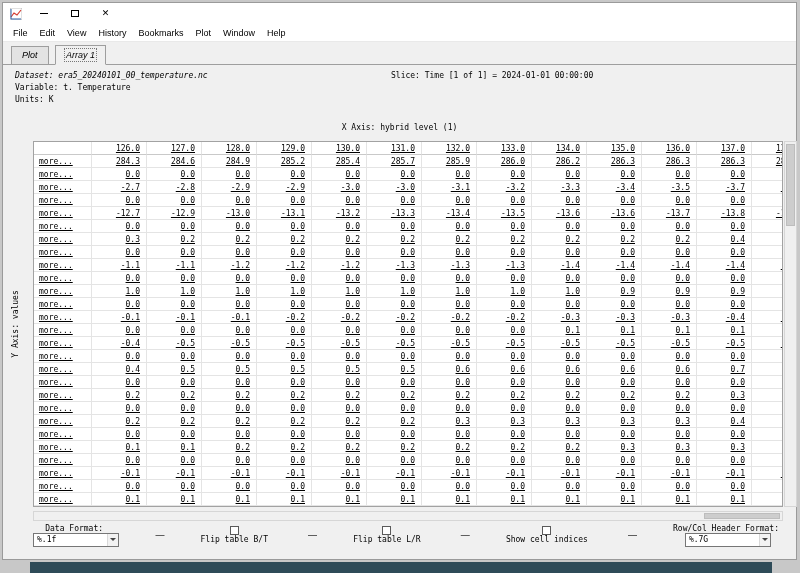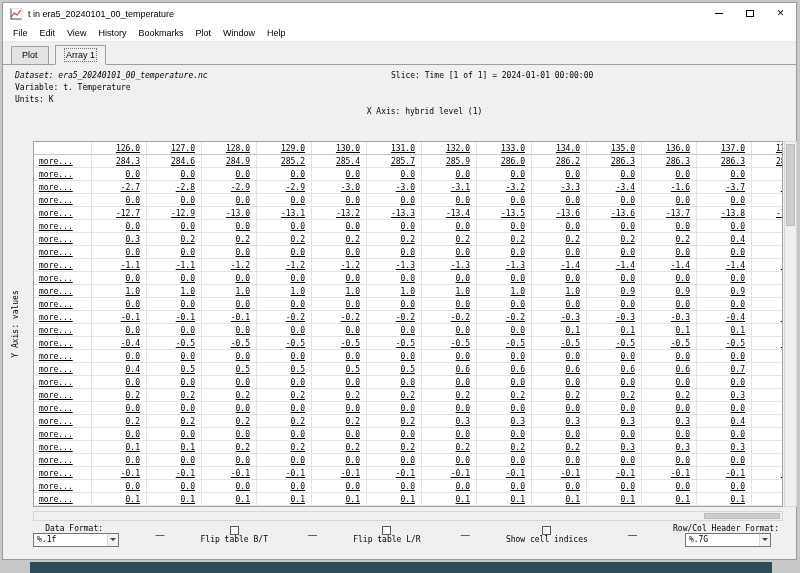--- a/index.html
+++ b/index.html
@@ -17,34 +17,34 @@
   .win-btn { width:31px; height:100%; display:flex; align-items:center; justify-content:center; cursor:default; }
   .glyph-min { width:8px; height:1px; background:#000; }
   .glyph-max { width:8px; height:7px; border:1px solid #000; }
   .glyph-close { font-size:9px; color:#000; line-height:1; }
 
   
   .menubar { height:18px; background:#ffffff; display:flex; align-items:center; padding-left:4px; border-bottom:1px solid #e9e9e9; }
   .menu-item { font-size:9px; color:#000; padding:2px 6px; white-space:nowrap; }
 
   
-  .tabbar { height:23px; padding:3px 2px 0 8px; position:relative; }
+  .tabbar { height:23px; padding:3px 2px 0 8px; position:relative;font-style:italic; }
   .tabbar::after { content:""; position:absolute; left:0; right:0; bottom:0; height:1px; background:#9e9e9e; }
   .tab { display:inline-block; font-size:9px; padding:3px 10px 4px 10px; border:1px solid #9e9e9e;
          background:#e3e3e3; margin-right:2px; position:relative; vertical-align:bottom; }
   .tab.active { background:#f0f0f0; z-index:2; border-bottom:1px solid #f0f0f0; padding-top:4px; }
   .tab.active .tab-label { outline:1px dotted #777; outline-offset:1px; }
 
   
   .mono { font-family:"DejaVu Sans Mono",monospace; font-size:8px; color:#000; }
   .info-dataset  { position:absolute; left:12px;  top:68px;  white-space:nowrap;font-style:italic; }
   .info-variable { position:absolute; left:12px;  top:80px;  white-space:nowrap; }
   .info-units    { position:absolute; left:12px;  top:92px;  white-space:nowrap; }
   .info-slice    { position:absolute; left:388px; top:68px;  white-space:nowrap; }
-  .x-axis-label  { position:absolute; left:50%; top:104px; transform:translateX(-50%); white-space:nowrap;margin-left:25px; }
+  .x-axis-label  { position:absolute; left:50%; top:120px; transform:translateX(-50%); white-space:nowrap; }
   .y-axis-label  { position:absolute; left:12px; top:321px; transform:translate(-50%,-50%) rotate(-90deg); white-space:nowrap; }
 
   
   .table-wrap { position:absolute; left:30px; top:138px; width:750px; height:366px;
                 border:1px solid #a2a2a2; background:#ffffff; overflow:hidden; }
   .grid { display:grid; grid-auto-rows:13px;text-decoration:underline; }
   .cell { font-family:"DejaVu Sans Mono",monospace; font-size:8px; line-height:13px; color:#000;
           border-right:1px solid #e4e4e4; border-bottom:1px solid #e4e4e4; overflow:hidden; white-space:nowrap; }
   .cell.th { text-align:right; padding-right:6px; border-bottom:1px solid #c9c9c9; }
   .cell.corner { border-bottom:1px solid #c9c9c9; }
@@ -78,21 +78,20 @@
 
 <div class="window">
 
   <div class="titlebar">
     <svg class="app-icon" viewBox="0 0 12 12">
       <rect x="0" y="0" width="12" height="12" fill="#ffffff" stroke="#888" stroke-width="0.5"></rect>
       <polyline points="1,9 4,5 7,7 11,2" fill="none" stroke="#d43a2f" stroke-width="1.2"></polyline>
       <line x1="1" y1="11" x2="11" y2="11" stroke="#2b5fa3" stroke-width="1"></line>
       <line x1="1" y1="1" x2="1" y2="11" stroke="#2b5fa3" stroke-width="1"></line>
     </svg>
-    <span class="title-text">t in era5_20240101_00_temperature</span>
     <div class="win-controls">
       <div class="win-btn">
           <span class="glyph-min"></span>
         </div>
       <div class="win-btn">
           <span class="glyph-max"></span>
         </div>
       <div class="win-btn">
           <span class="glyph-close">✕</span>
         </div>
@@ -171,21 +170,21 @@
         <div class="cell td">-2.7</div>
         <div class="cell td">-2.8</div>
         <div class="cell td">-2.9</div>
         <div class="cell td">-2.9</div>
         <div class="cell td">-3.0</div>
         <div class="cell td">-3.0</div>
         <div class="cell td">-3.1</div>
         <div class="cell td">-3.2</div>
         <div class="cell td">-3.3</div>
         <div class="cell td">-3.4</div>
-        <div class="cell td">-1.6</div>
+        <div class="cell td">-3.5</div>
         <div class="cell td">-3.7</div>
         <div class="cell td">-3.8</div>
         <div class="cell rh">more...</div>
         <div class="cell td">0.0</div>
         <div class="cell td">0.0</div>
         <div class="cell td">0.0</div>
         <div class="cell td">0.0</div>
         <div class="cell td">0.0</div>
         <div class="cell td">0.0</div>
         <div class="cell td">0.0</div>

